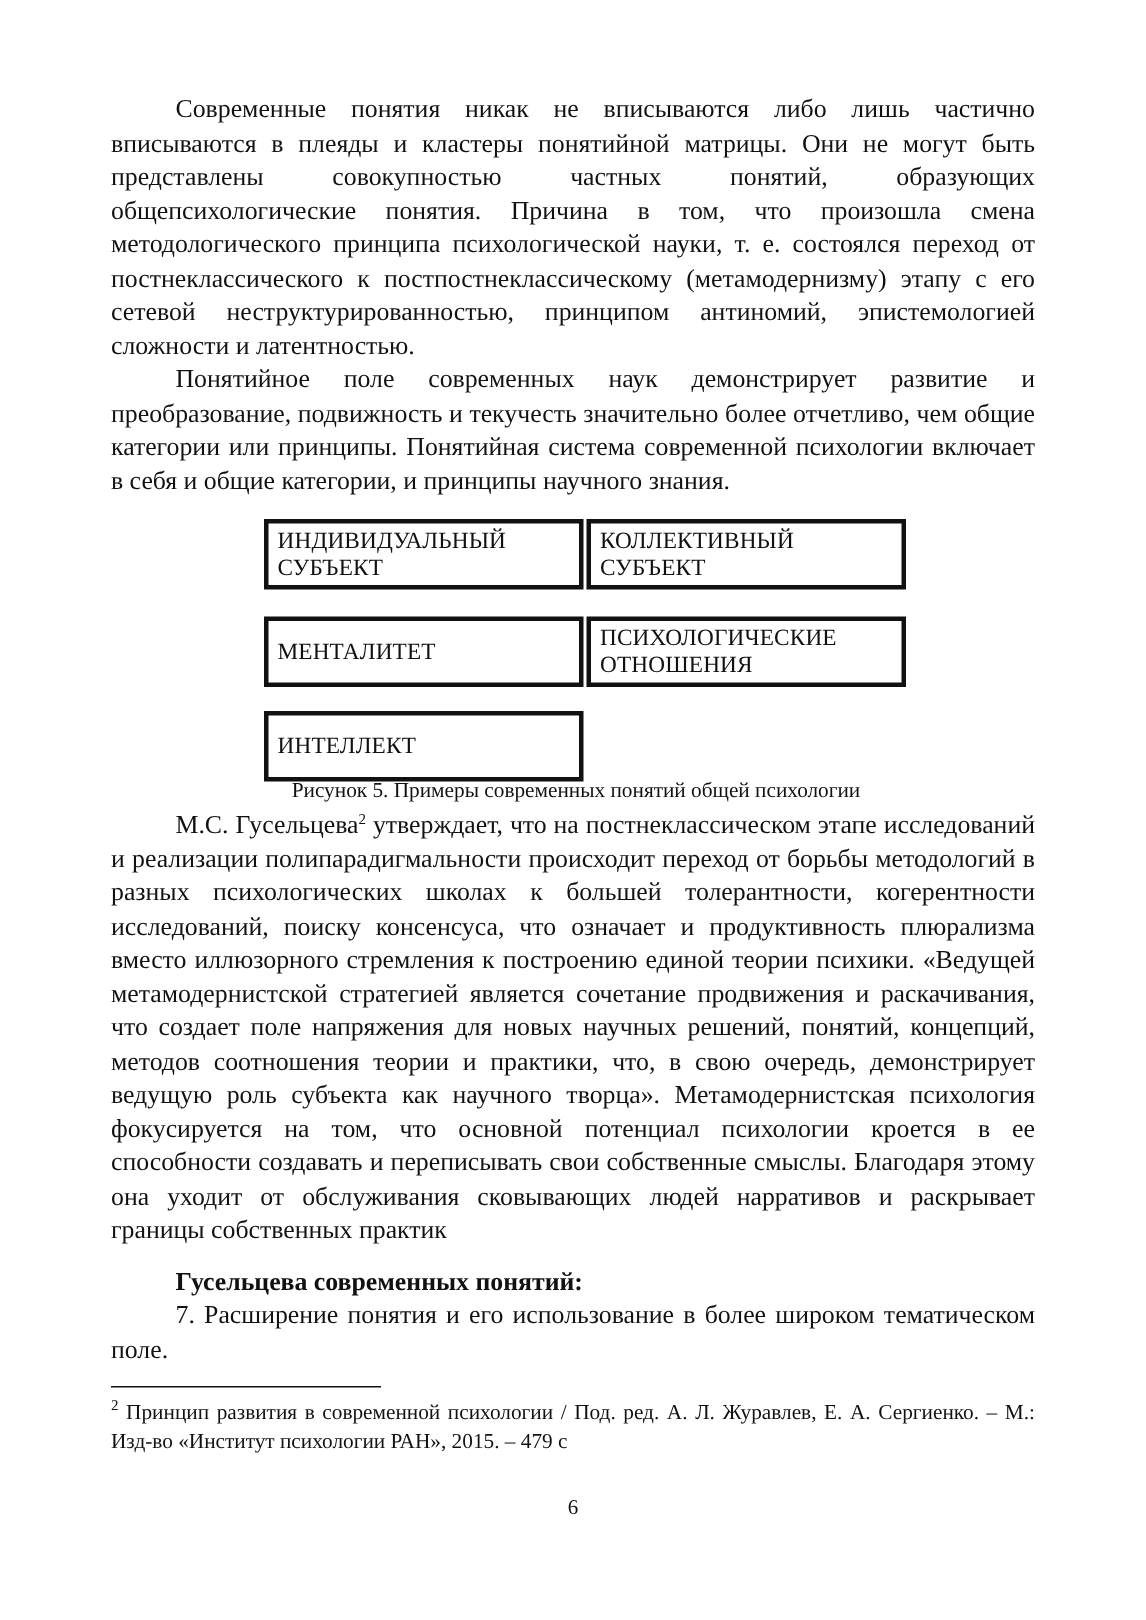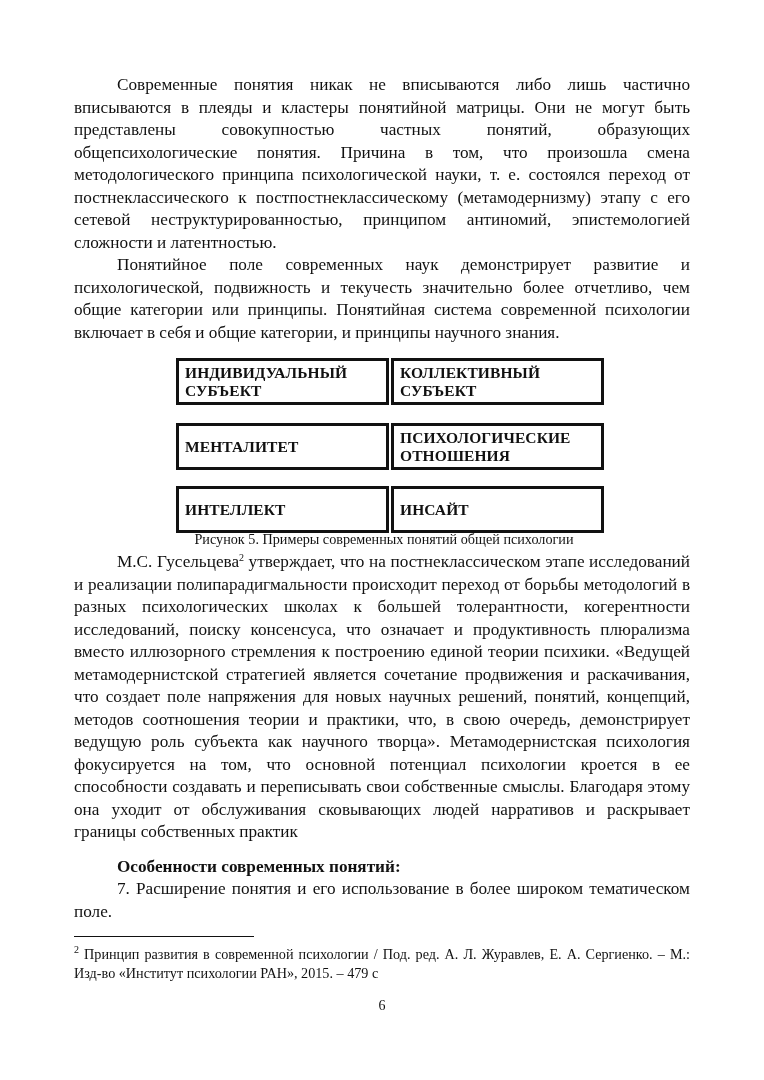--- a/index.html
+++ b/index.html
@@ -1,42 +1,42 @@
 <!DOCTYPE html>
 <html><head>
 <meta charset="utf-8">
 <style>
   html, body { margin: 0; padding: 0; background: #ffffff; }
   body { width: 764px; height: 1080px; position: relative; overflow: hidden;
          font-family: "Liberation Serif", "DejaVu Serif", serif; color: #111; }
-  .page { position: absolute; left: 74px; top: 74px; width: 616px; }
+  .page { position: absolute; left: 74px; top: 62px; width: 616px; }
   .p { font-size: 17.2px; line-height: 22.5px; text-align: justify; margin: 0; text-indent: 43px; }
   .p.noindent { text-indent: 0; }
   .figure { position: relative; height: 205px; margin-top: 2px; }
   .box { position: absolute; width: 195px; height: 41px; border: 3px solid #111;
          font-size: 15.5px; line-height: 18px; padding: 0 6px; box-sizing: content-box;
-         display: flex; align-items: center; text-transform: uppercase; letter-spacing: 0.1px; font-weight: bold; }
+         display: flex; align-items: center; text-transform: uppercase; letter-spacing: 0.1px; }
   .box span { display: block; }
   .c1 { left: 102px; } .c2 { left: 317px; }
   .r1 { top: 12px; } .r2 { top: 77px; } .r3 { top: 140px; }
   .caption { position: absolute; left: 102px; top: 184px; width: 416px; text-align: center;
              font-size: 14.2px; line-height: 18px; white-space: nowrap; }
   sup { font-size: 10px; line-height: 0; vertical-align: 6px; }
   .heading { font-weight: bold; }
   .spacer { height: 12px; }
   .fn-rule { width: 180px; border-top: 1px solid #111; margin-top: 13px; margin-bottom: 8px; }
   .fn { font-size: 14.2px; line-height: 19px; text-align: justify; margin: 0; text-indent: 0; font-family: Liberation Serif, serif; }
   .page-num { position: absolute; left: 0; width: 764px; top: 998px; text-align: center; font-size: 14px; }
 </style>
 </head>
 <body>
 
 <div class="page">
   <p class="p">Современные понятия никак не вписываются либо лишь частично вписываются в плеяды и кластеры понятийной матрицы. Они не могут быть представлены совокупностью частных понятий, образующих общепсихологические понятия. Причина в том, что произошла смена методологического принципа психологической науки, т. е. состоялся переход от постнеклассического к постпостнеклассическому (метамодернизму) этапу с его сетевой неструктурированностью, принципом антиномий, эпистемологией сложности и латентностью.</p>
-  <p class="p">Понятийное поле современных наук демонстрирует развитие и психологической, подвижность и текучесть значительно более отчетливо, чем общие категории или принципы. Понятийная система современной психологии включает в себя и общие категории, и принципы научного знания.</p>
+  <p class="p">Понятийное поле современных наук демонстрирует развитие и преобразование, подвижность и текучесть значительно более отчетливо, чем общие категории или принципы. Понятийная система современной психологии включает в себя и общие категории, и принципы научного знания.</p>
 
   <div class="figure">
     <div class="box c1 r1">
       <div>
           <span>ИНДИВИДУАЛЬНЫЙ</span>
           <span>СУБЪЕКТ</span>
         </div>
     </div>
     <div class="box c2 r1">
       <div>
@@ -53,31 +53,26 @@
     <div class="box c1 r2">
       <div>
           <span>МЕНТАЛИТЕТ</span>
         </div>
     </div>
     <div class="box c1 r3">
       <div>
           <span>ИНТЕЛЛЕКТ</span>
         </div>
     </div>
-    <div class="box c2 r3">
-      <div>
-          <span>ИНСАЙТ</span>
-        </div>
-    </div>
     <div class="caption">Рисунок 5. Примеры современных понятий общей психологии</div>
   </div>
 
   <p class="p"><span>М.С. Гусельцева</span><sup>2</sup><span> утверждает, что на постнеклассическом этапе исследований и реализации полипарадигмальности происходит переход от борьбы методологий в разных психологических школах к большей толерантности, когерентности исследований, поиску консенсуса, что означает и продуктивность плюрализма вместо иллюзорного стремления к построению единой теории психики. «Ведущей метамодернистской стратегией является сочетание продвижения и раскачивания, что создает поле напряжения для новых научных решений, понятий, концепций, методов соотношения теории и практики, что, в свою очередь, демонстрирует ведущую роль субъекта как научного творца». Метамодернистская психология фокусируется на том, что основной потенциал психологии кроется в ее способности создавать и переписывать свои собственные смыслы. Благодаря этому она уходит от обслуживания сковывающих людей нарративов и раскрывает границы собственных практик</span></p>
 
   <div class="spacer"></div>
-  <p class="p heading">Особенности современных понятий:</p>
+  <p class="p heading">Гусельцева современных понятий:</p>
   <p class="p">7. Расширение понятия и его использование в более широком тематическом поле.</p>
 
   <div class="fn-rule"></div>
   <p class="fn"><sup>2</sup><span> Принцип развития в современной психологии / Под. ред. А. Л. Журавлев, Е. А. Сергиенко. – М.: Изд-во «Институт психологии РАН», 2015. – 479 с</span></p>
 </div>
 
 <div class="page-num">6</div>
 
 </body></html>

